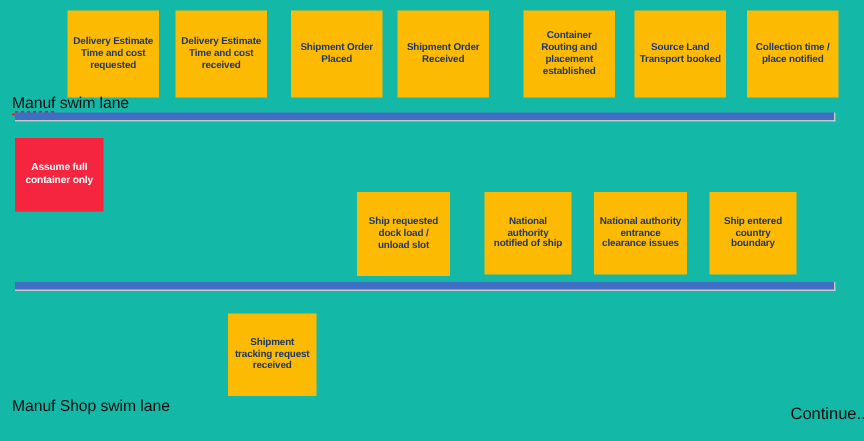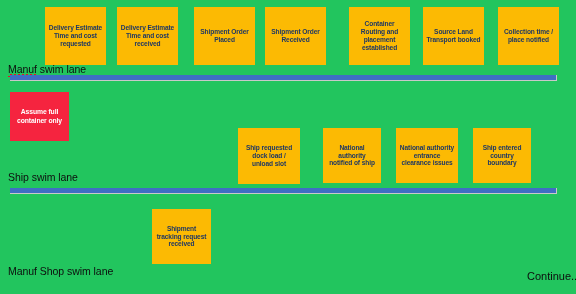--- a/index.html
+++ b/index.html
@@ -10,21 +10,21 @@
     width: 576px;
     height: 294px;
     background: #d6d6d6;
     font-family: "Liberation Sans", sans-serif;
     overflow: hidden;
   }
   #canvas {
     position: relative;
     width: 576px;
     height: 294px;
-    background: #22c55e;
+    background: #14b8a6;
   }
   .card {
     position: absolute;
     display: flex;
     align-items: center;
     justify-content: center;
     text-align: center;
     box-sizing: border-box;
     padding: 2px 3px;
     line-height: 1.18;
@@ -124,21 +124,20 @@
   <div class="card card-yellow" id="s1" style="left: 323px; top: 128px; width: 58px; height: 55px;">
       <span>National authority notified of ship</span>
     </div>
   <div class="card card-yellow" id="s2" style="left: 396px; top: 128px; width: 62px; height: 55px;">
       <span>National authority entrance clearance issues</span>
     </div>
   <div class="card card-yellow" id="s3" style="left: 473px; top: 128px; width: 58px; height: 55px;">
       <span>Ship entered country boundary</span>
     </div>
 
-  <div class="lane-label" id="lbl-ship" style="left: 8px; top: 171px;"><span>Ship swim lane</span></div>
   <div class="lane-bar" id="bar-ship" style="left: 10px; top: 188px; width: 546px; height: 5px;"></div>
 
   <div class="card card-yellow" id="f0" style="left: 152px; top: 209px; width: 59px; height: 55px;">
       <span>Shipment tracking request received</span>
     </div>
 
   <div class="lane-label" id="lbl-surf" style="left: 8px; top: 265px;"><span>Manuf Shop swim lane</span></div>
 
   <div class="continue-label" id="continue" style="left: 527px; top: 270px;">Continue...</div>
 

